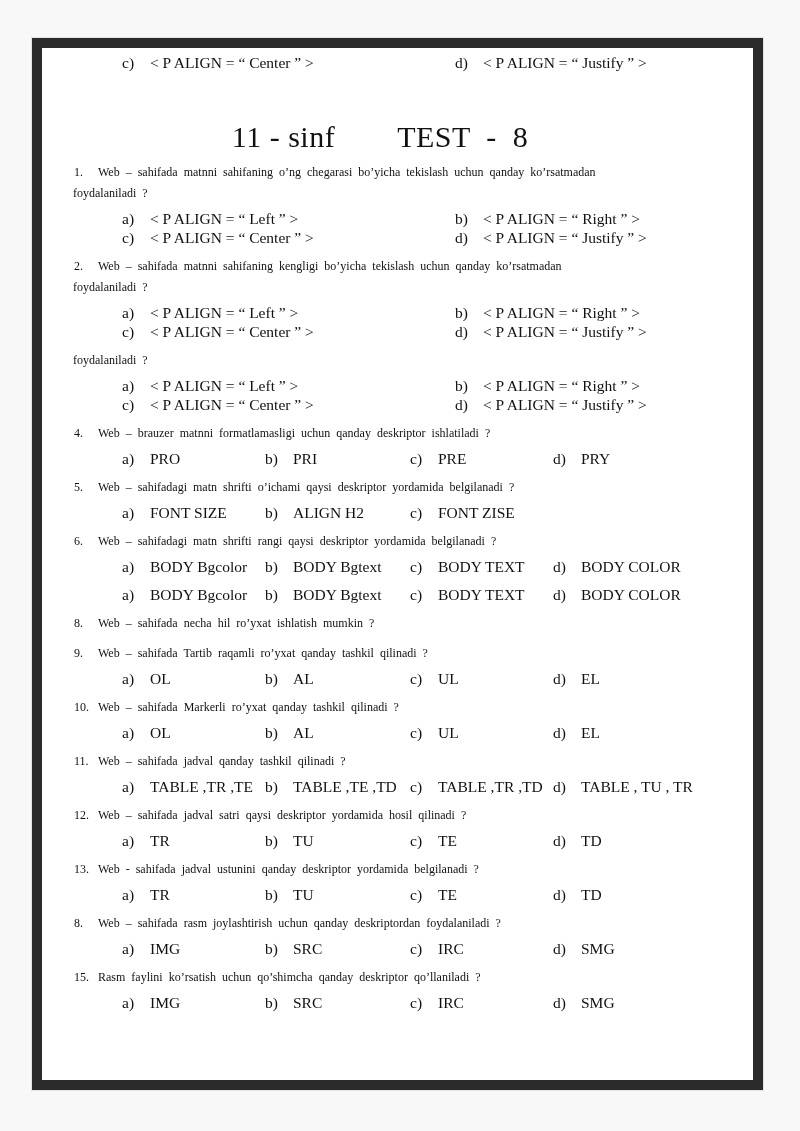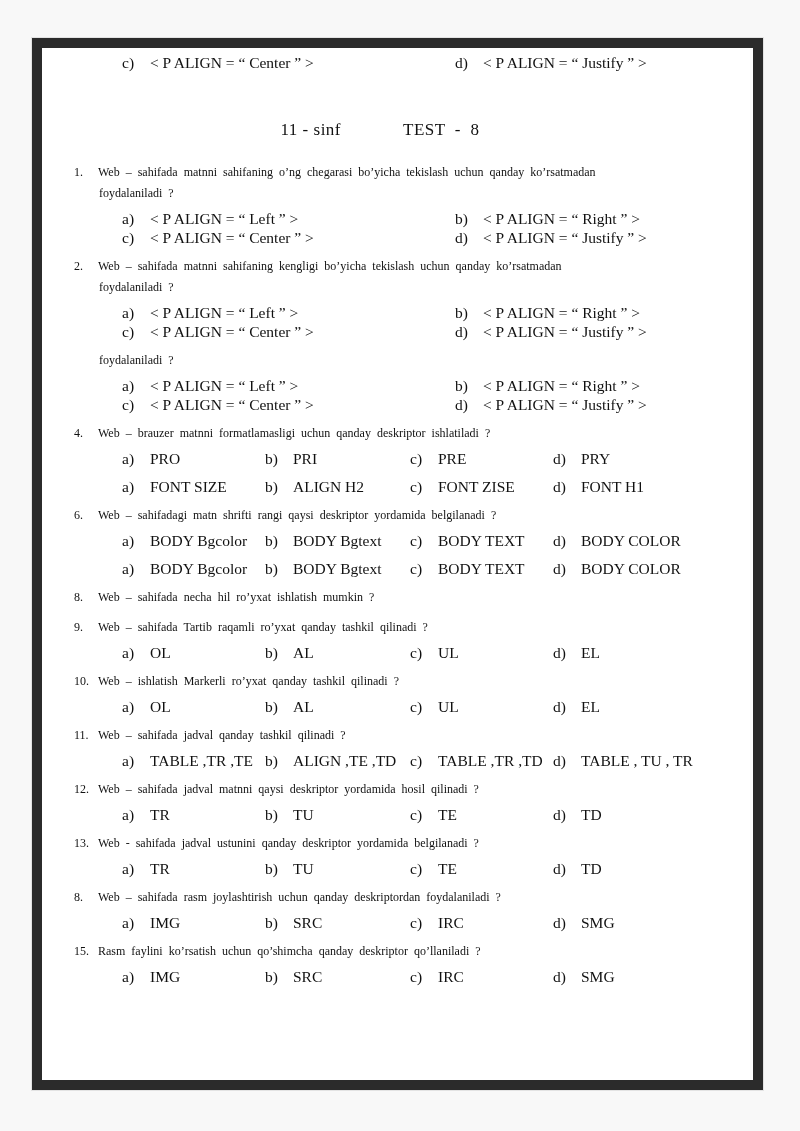--- a/index.html
+++ b/index.html
@@ -27,39 +27,39 @@
   
   .partial { margin-top: -7px; }
 
   .title-row {
     margin-top: 48px;
     margin-bottom: 9px;
     height: 33px;
     display: flex;
     justify-content: center;
     gap: 62px;
-    font-size: 17px;
+    font-size: 30px;
     letter-spacing: 0.5px;
     transform: translateX(-18px);
     white-space: pre;
   }
 
   .question { margin-top: 9px; }
   .q-line {
     font-size: 12px;
     line-height: 21px;
     white-space: nowrap;
     word-spacing: 3px;
   }
   .q-num {
     display: inline-block;
     min-width: 24px;
     margin-left: 32px;
   }
-  .q-line.cont { padding-left: 57px; }
+  .q-line.cont { padding-left: 31px; }
 
   .opt-grid {
     margin-top: 5px;
     margin-left: 80px;
     display: grid;
     font-size: 15.5px;
     line-height: 19px;
     white-space: nowrap;
   }
   .opt-grid.cols2 { grid-template-columns: 333px 1fr; }
@@ -119,25 +119,25 @@
         <div class="question">
           <div class="q-line"><span class="q-num">4.</span><span>Web – brauzer  matnni  formatlamasligi  uchun  qanday  deskriptor  ishlatiladi ?</span></div>
           <div class="opt-grid cols4">
             <span class="opt"><span class="opt-label">a)</span><span class="opt-text">PRO</span></span>
             <span class="opt"><span class="opt-label">b)</span><span class="opt-text">PRI</span></span>
             <span class="opt"><span class="opt-label">c)</span><span class="opt-text">PRE</span></span>
             <span class="opt"><span class="opt-label">d)</span><span class="opt-text">PRY</span></span>
           </div>
         </div>
         <div class="question">
+          <div class="q-line"><span class="q-num">5.</span><span>Web – sahifadagi  matn  shrifti  o’ichami  qaysi  deskriptor  yordamida  belgilanadi ?</span></div>
           <div class="opt-grid cols4">
             <span class="opt"><span class="opt-label">a)</span><span class="opt-text">FONT SIZE</span></span>
             <span class="opt"><span class="opt-label">b)</span><span class="opt-text">ALIGN  H2</span></span>
             <span class="opt"><span class="opt-label">c)</span><span class="opt-text">FONT  ZISE</span></span>
-            <span class="opt"><span class="opt-label">d)</span><span class="opt-text">FONT  H1</span></span>
           </div>
         </div>
         <div class="question">
           <div class="q-line"><span class="q-num">6.</span><span>Web – sahifadagi  matn  shrifti  rangi   qaysi  deskriptor  yordamida  belgilanadi ?</span></div>
           <div class="opt-grid cols4">
             <span class="opt"><span class="opt-label">a)</span><span class="opt-text">BODY Bgcolor</span></span>
             <span class="opt"><span class="opt-label">b)</span><span class="opt-text">BODY  Bgtext</span></span>
             <span class="opt"><span class="opt-label">c)</span><span class="opt-text">BODY TEXT</span></span>
             <span class="opt"><span class="opt-label">d)</span><span class="opt-text">BODY COLOR</span></span>
           </div>
@@ -156,39 +156,39 @@
         <div class="question">
           <div class="q-line"><span class="q-num">9.</span><span>Web – sahifada  Tartib  raqamli  ro’yxat  qanday  tashkil  qilinadi ?</span></div>
           <div class="opt-grid cols4">
             <span class="opt"><span class="opt-label">a)</span><span class="opt-text">OL</span></span>
             <span class="opt"><span class="opt-label">b)</span><span class="opt-text">AL</span></span>
             <span class="opt"><span class="opt-label">c)</span><span class="opt-text">UL</span></span>
             <span class="opt"><span class="opt-label">d)</span><span class="opt-text">EL</span></span>
           </div>
         </div>
         <div class="question">
-          <div class="q-line"><span class="q-num">10.</span><span>Web – ishlatish  Markerli  ro’yxat  qanday  tashkil  qilinadi ?</span></div>
+          <div class="q-line"><span class="q-num">10.</span><span>Web – sahifada  Markerli  ro’yxat  qanday  tashkil  qilinadi ?</span></div>
           <div class="opt-grid cols4">
             <span class="opt"><span class="opt-label">a)</span><span class="opt-text">OL</span></span>
             <span class="opt"><span class="opt-label">b)</span><span class="opt-text">AL</span></span>
             <span class="opt"><span class="opt-label">c)</span><span class="opt-text">UL</span></span>
             <span class="opt"><span class="opt-label">d)</span><span class="opt-text">EL</span></span>
           </div>
         </div>
         <div class="question">
           <div class="q-line"><span class="q-num">11.</span><span>Web – sahifada  jadval  qanday  tashkil  qilinadi ?</span></div>
           <div class="opt-grid cols4">
             <span class="opt"><span class="opt-label">a)</span><span class="opt-text">TABLE ,TR ,TE</span></span>
-            <span class="opt"><span class="opt-label">b)</span><span class="opt-text">ALIGN ,TE ,TD</span></span>
+            <span class="opt"><span class="opt-label">b)</span><span class="opt-text">TABLE ,TE ,TD</span></span>
             <span class="opt"><span class="opt-label">c)</span><span class="opt-text">TABLE ,TR ,TD</span></span>
             <span class="opt"><span class="opt-label">d)</span><span class="opt-text">TABLE , TU , TR</span></span>
           </div>
         </div>
         <div class="question">
-          <div class="q-line"><span class="q-num">12.</span><span>Web – sahifada  jadval  matnni  qaysi  deskriptor  yordamida  hosil  qilinadi ?</span></div>
+          <div class="q-line"><span class="q-num">12.</span><span>Web – sahifada  jadval  satri  qaysi  deskriptor  yordamida  hosil  qilinadi ?</span></div>
           <div class="opt-grid cols4">
             <span class="opt"><span class="opt-label">a)</span><span class="opt-text">TR</span></span>
             <span class="opt"><span class="opt-label">b)</span><span class="opt-text">TU</span></span>
             <span class="opt"><span class="opt-label">c)</span><span class="opt-text">TE</span></span>
             <span class="opt"><span class="opt-label">d)</span><span class="opt-text">TD</span></span>
           </div>
         </div>
         <div class="question">
           <div class="q-line"><span class="q-num">13.</span><span>Web -  sahifada  jadval  ustunini  qanday  deskriptor  yordamida  belgilanadi ?</span></div>
           <div class="opt-grid cols4">

